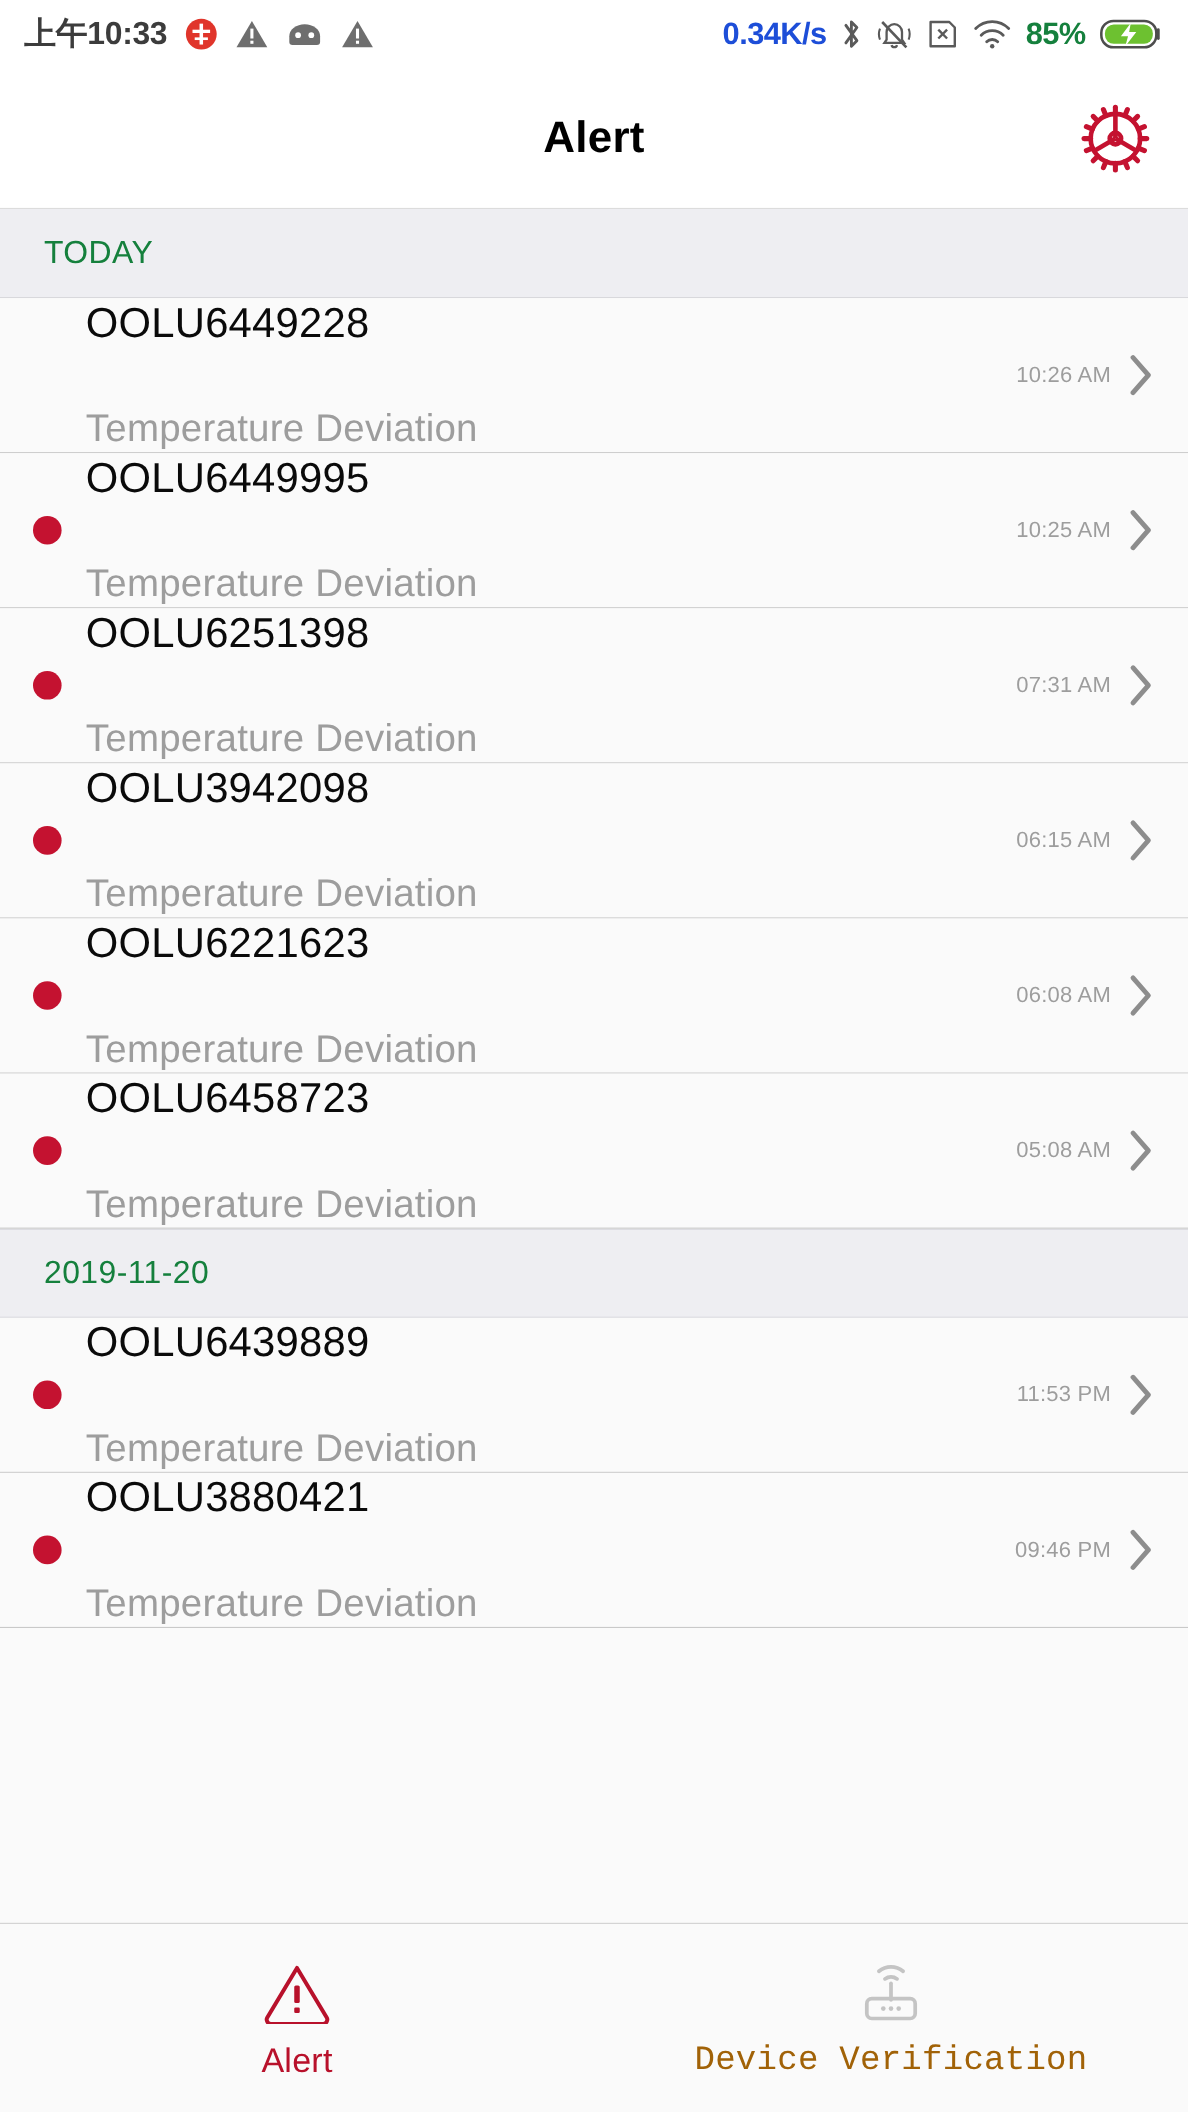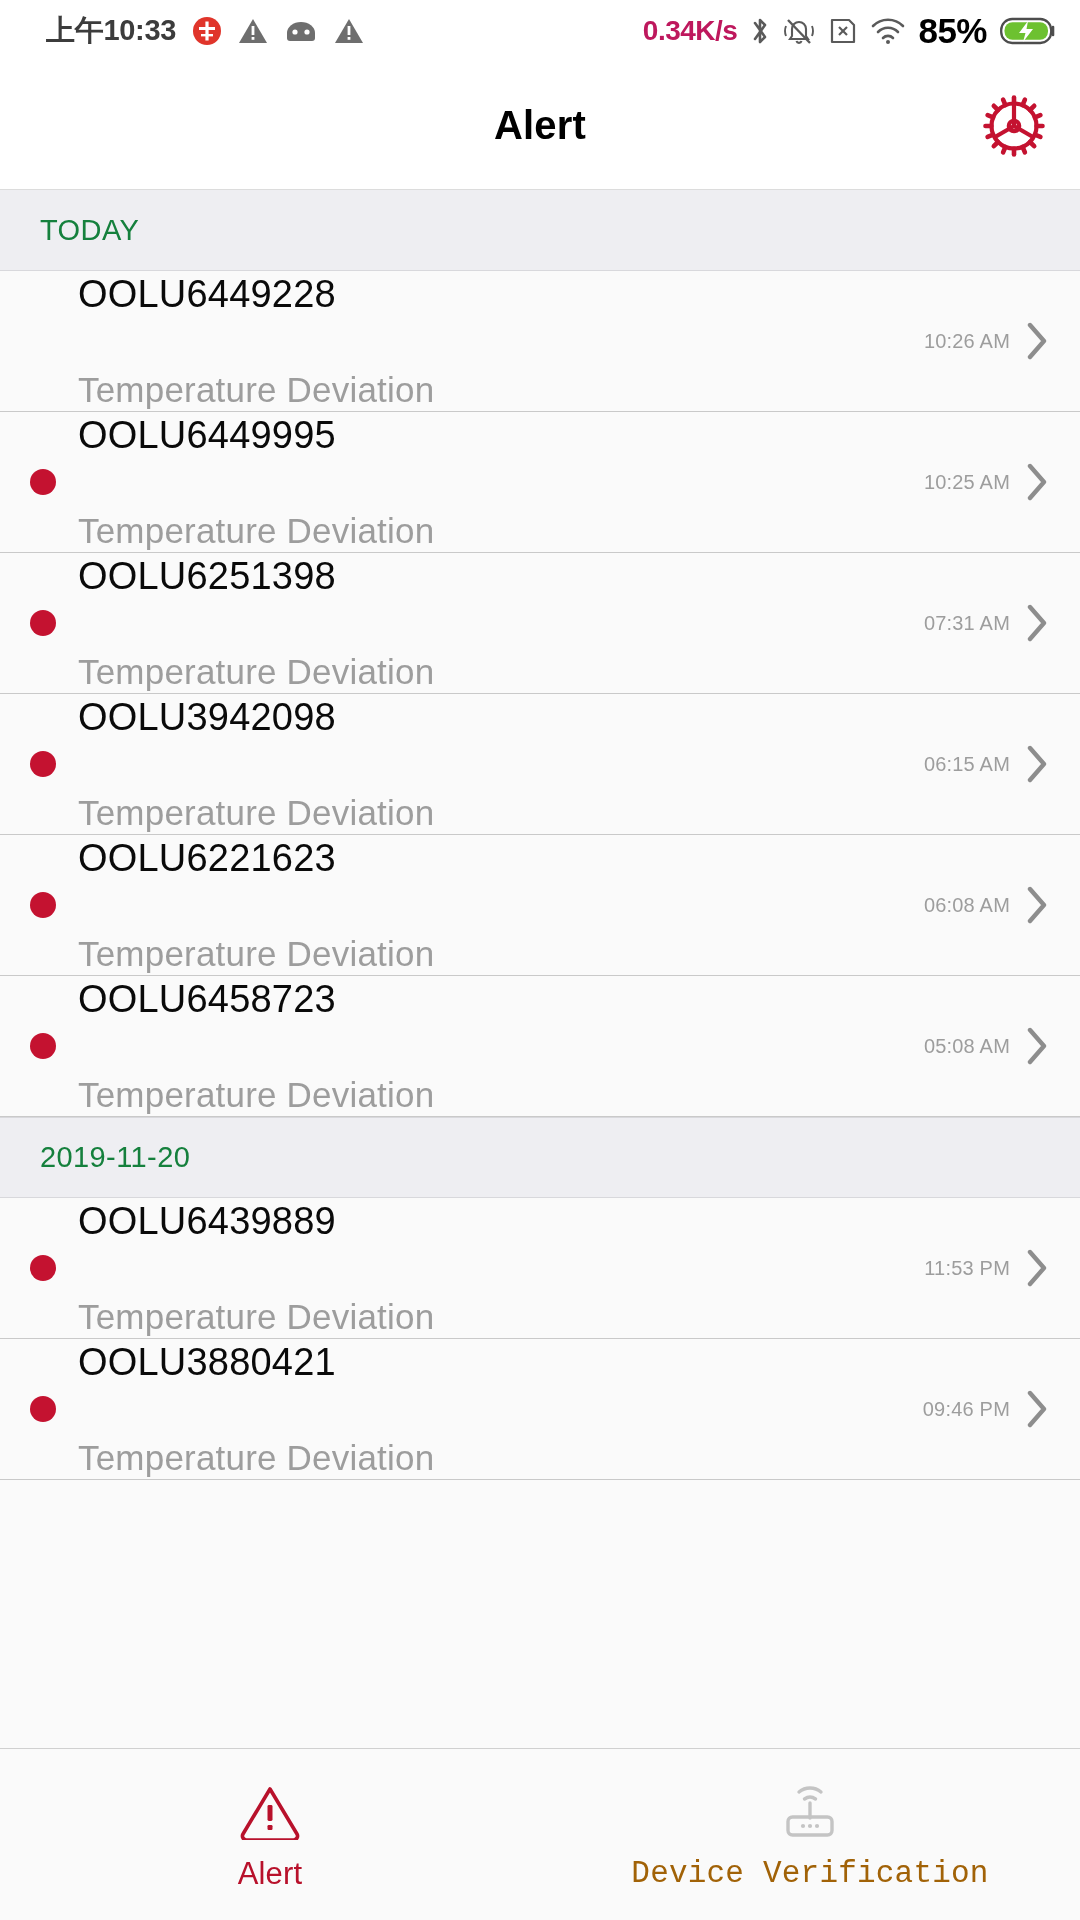--- a/index.html
+++ b/index.html
@@ -15,27 +15,27 @@
   .statusbar {
     height:62px; width:100%;
     display:flex; align-items:center; justify-content:space-between;
     padding:0 22px;
     background:#ffffff;
   }
   .sb-left { display:flex; align-items:center; gap:16px; }
   .sb-right { display:flex; align-items:center; gap:13px; }
   .sb-clock {
     font-size:29px; font-weight:bold; color:#3c3c3c;
-    letter-spacing:-0.3px; white-space:nowrap;margin-left:24px;
+    letter-spacing:-0.3px; white-space:nowrap;
   }
   .sb-net {
-    font-size:28px; font-weight:bold; color:#be185d; letter-spacing:-0.5px;
+    font-size:28px; font-weight:bold; color:#1d4ed8; letter-spacing:-0.5px;
   }
   .sb-batt-pct {
-    font-size:35px; font-weight:bold; color:#000000; letter-spacing:-0.5px;
+    font-size:28px; font-weight:bold; color:#15803d; letter-spacing:-0.5px;
   }
   .sb-ico { display:flex; align-items:center; }
 
   
   .header {
     height:128px; width:100%;
     background:#ffffff;
     display:flex; align-items:center; justify-content:center;
     position:relative;
     border-bottom:1px solid #dcdcdc;

